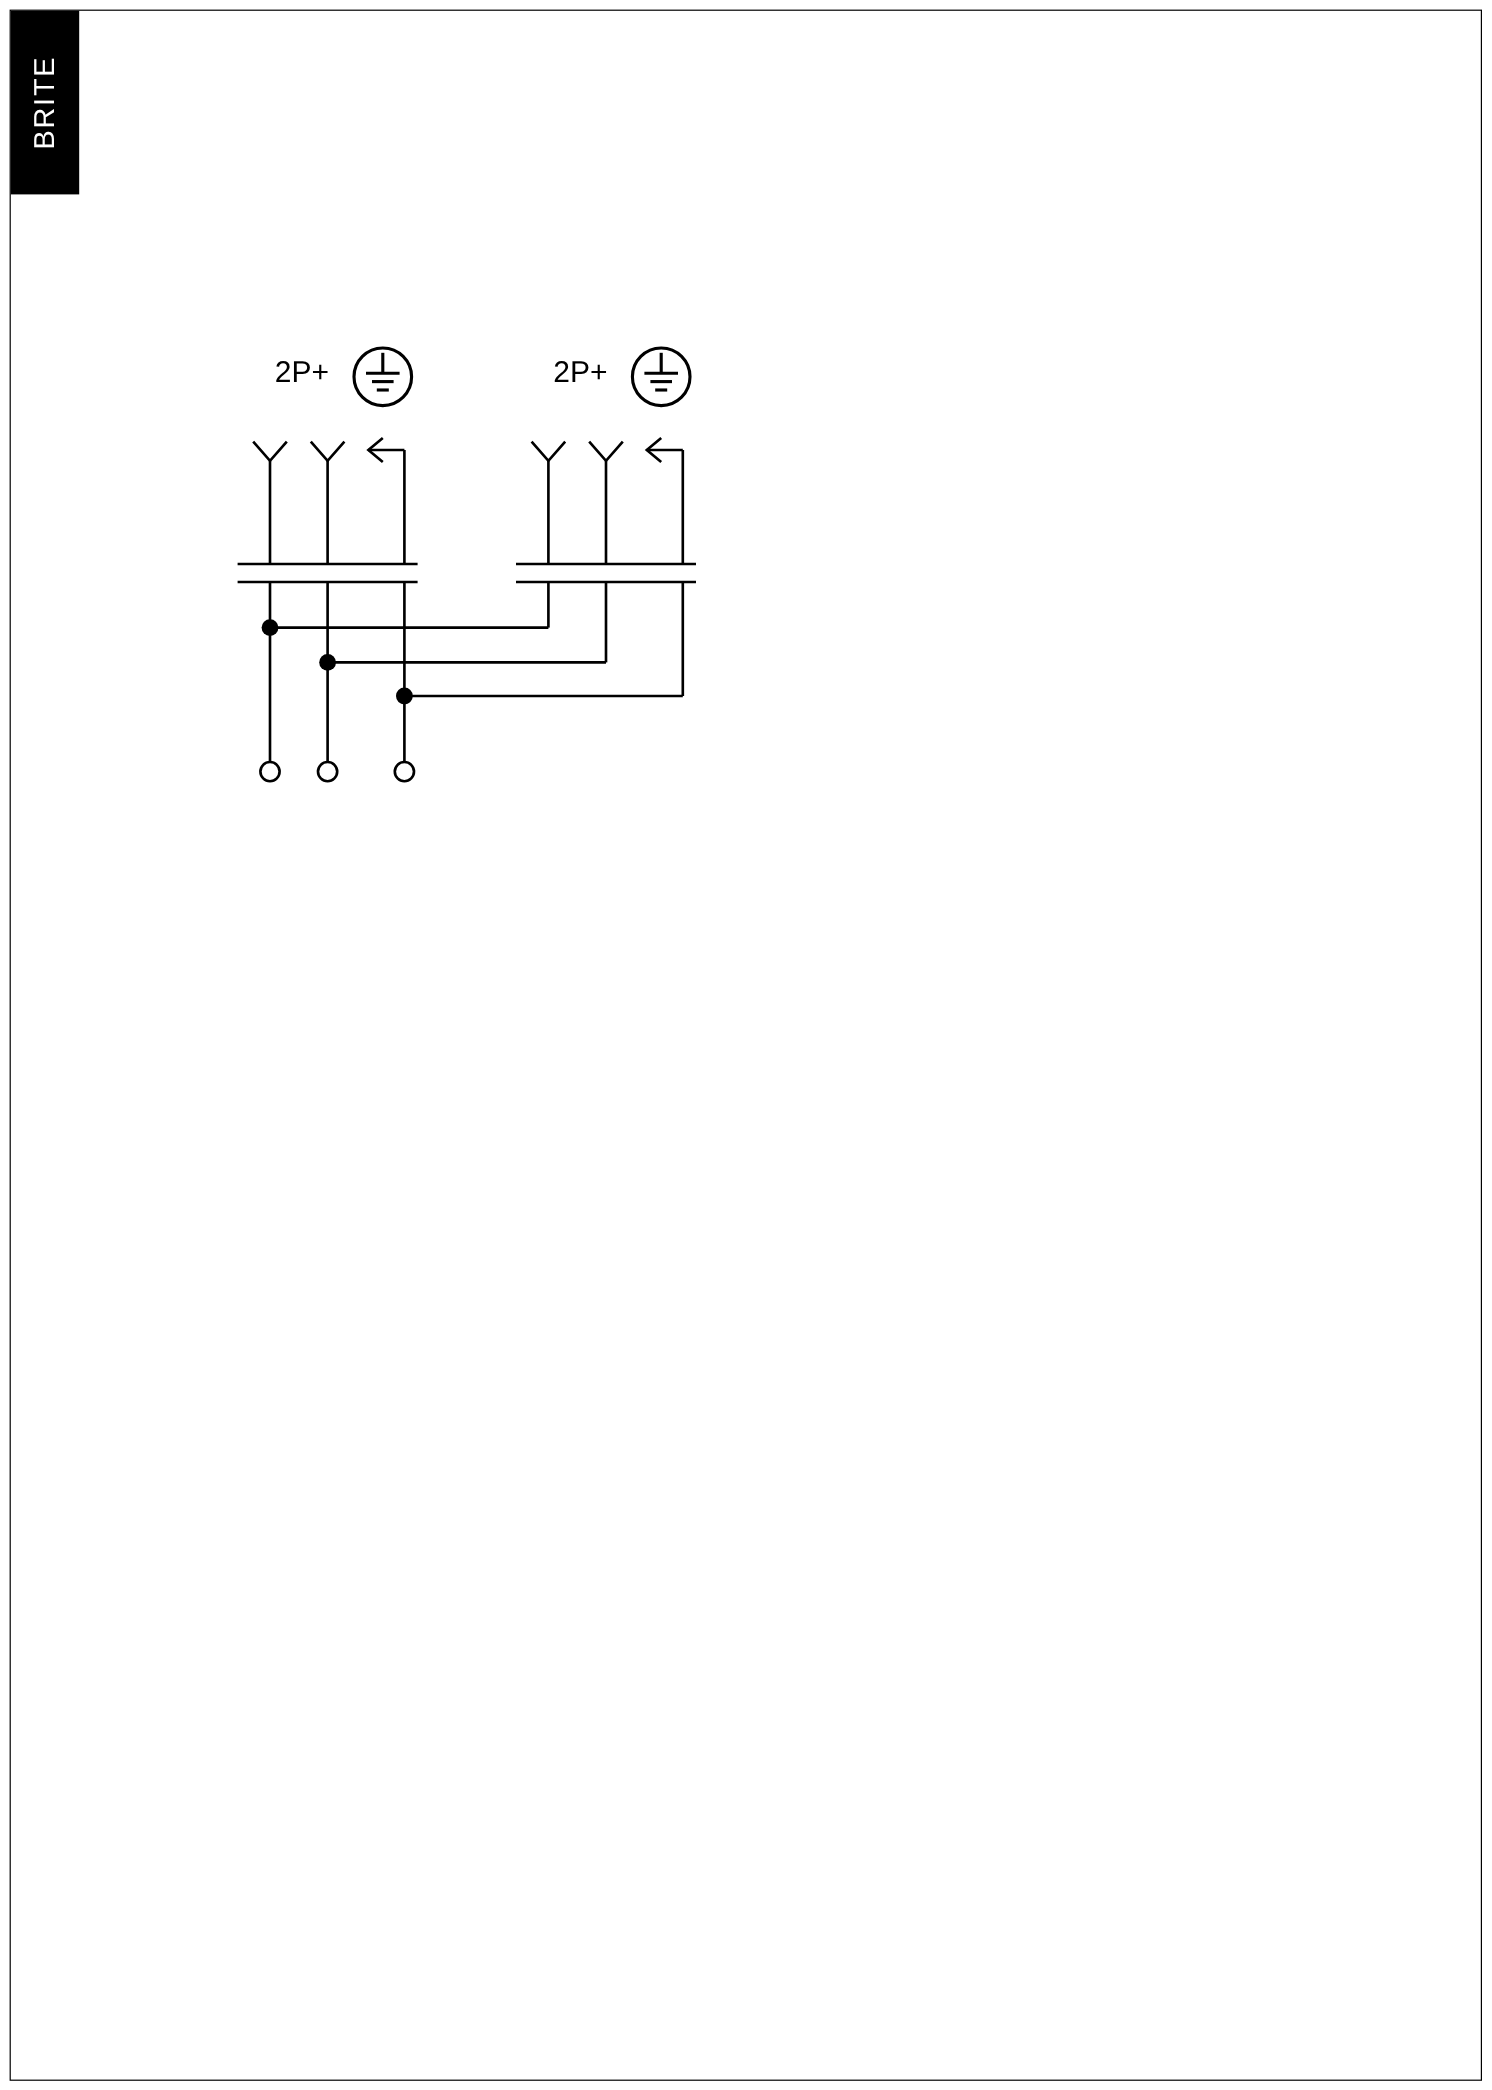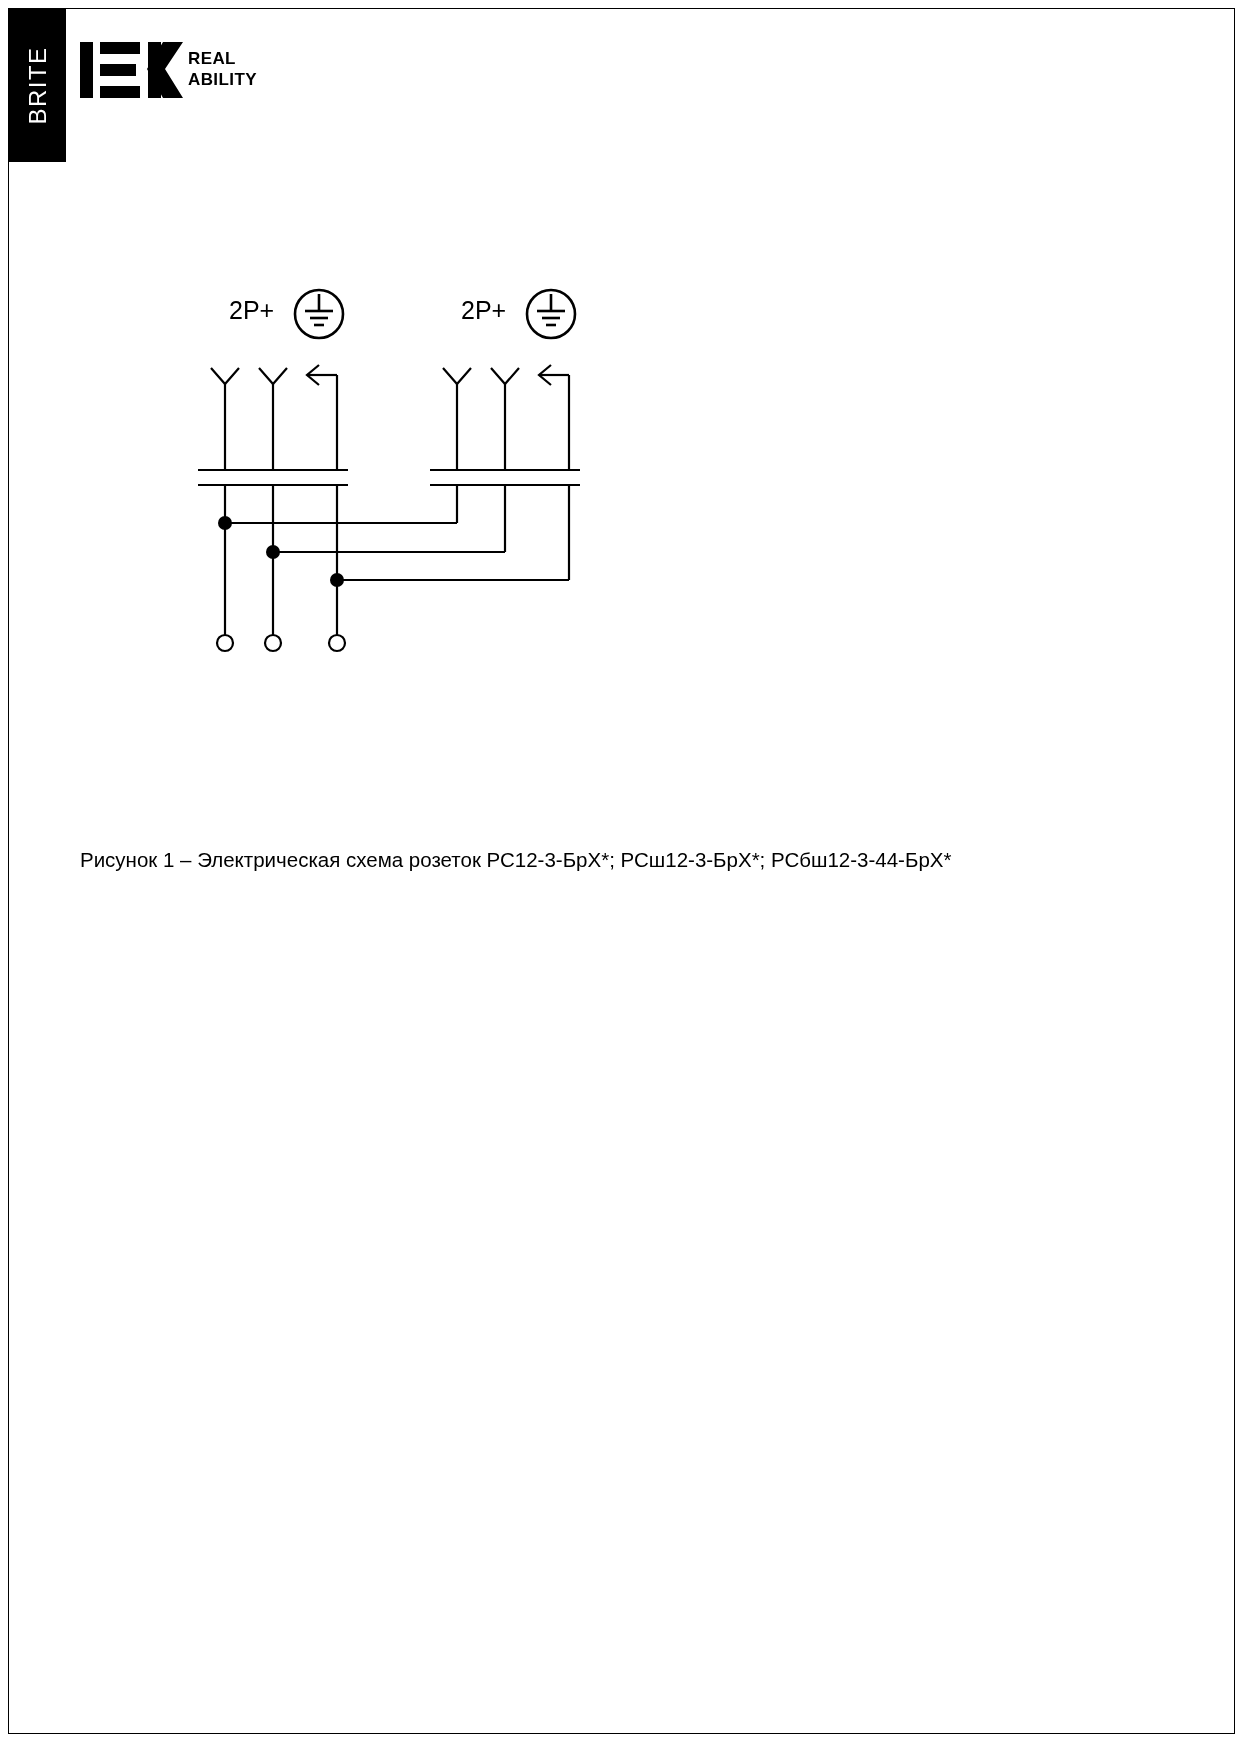--- a/index.html
+++ b/index.html
@@ -116,34 +116,20 @@
 <body>
 
 <div class="page">
 
   <div class="page-border"></div>
 
   <div class="brand-tab">
     <div class="brand-tab-text">BRITE</div>
   </div>
 
-  <div class="logo-wrap">
-    <svg class="logo-mark" width="105" height="68" viewBox="0 0 105 68" xmlns="http://www.w3.org/2000/svg">
-
-      <rect x="0" y="6" width="13" height="56" fill="#000000"></rect>
-
-      <polygon points="20,6 60,6 60,18 20,18" fill="#000000"></polygon>
-      <polygon points="20,28 56,28 56,40 20,40" fill="#000000"></polygon>
-      <polygon points="20,50 60,50 60,62 20,62" fill="#000000"></polygon>
-
-      <rect x="68" y="6" width="13" height="56" fill="#000000"></rect>
-      <polygon points="83,6 103,6 85,33 103,62 83,62 67,33" fill="#000000"></polygon>
-    </svg>
-    <div class="logo-tagline"><span>REAL</span><br><span>ABILITY</span></div>
-  </div>
 
   <div class="schematic">
 
     <div class="label-2p a">2P+</div>
     <div class="label-2p b">2P+</div>
 
     <svg width="440" height="400" viewBox="0 0 440 400" xmlns="http://www.w3.org/2000/svg">
       <g fill="none" stroke="#000000" stroke-width="2.2" stroke-linecap="butt">
 
         <g>
@@ -224,15 +210,14 @@
       </g>
 
       <g fill="#000000">
         <circle cx="45" cy="243" r="7"></circle>
         <circle cx="93" cy="272" r="7"></circle>
         <circle cx="157" cy="300" r="7"></circle>
       </g>
     </svg>
   </div>
 
-  <div class="caption">Рисунок 1 – Электрическая схема розеток  РС12-3-БрХ*; РСш12-3-БрХ*; РСбш12-3-44-БрХ*</div>
 
 </div>
 
 </body></html>

